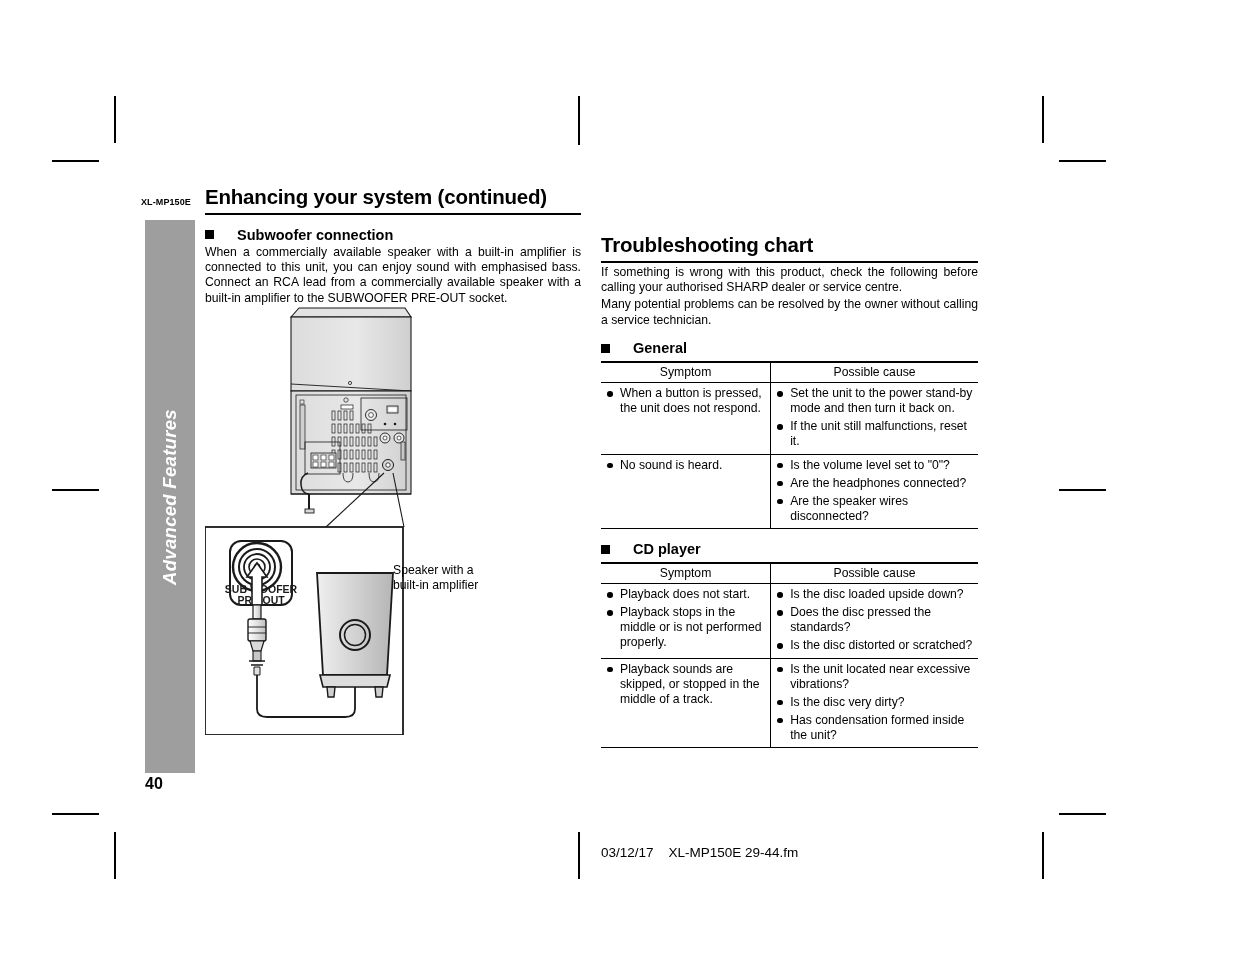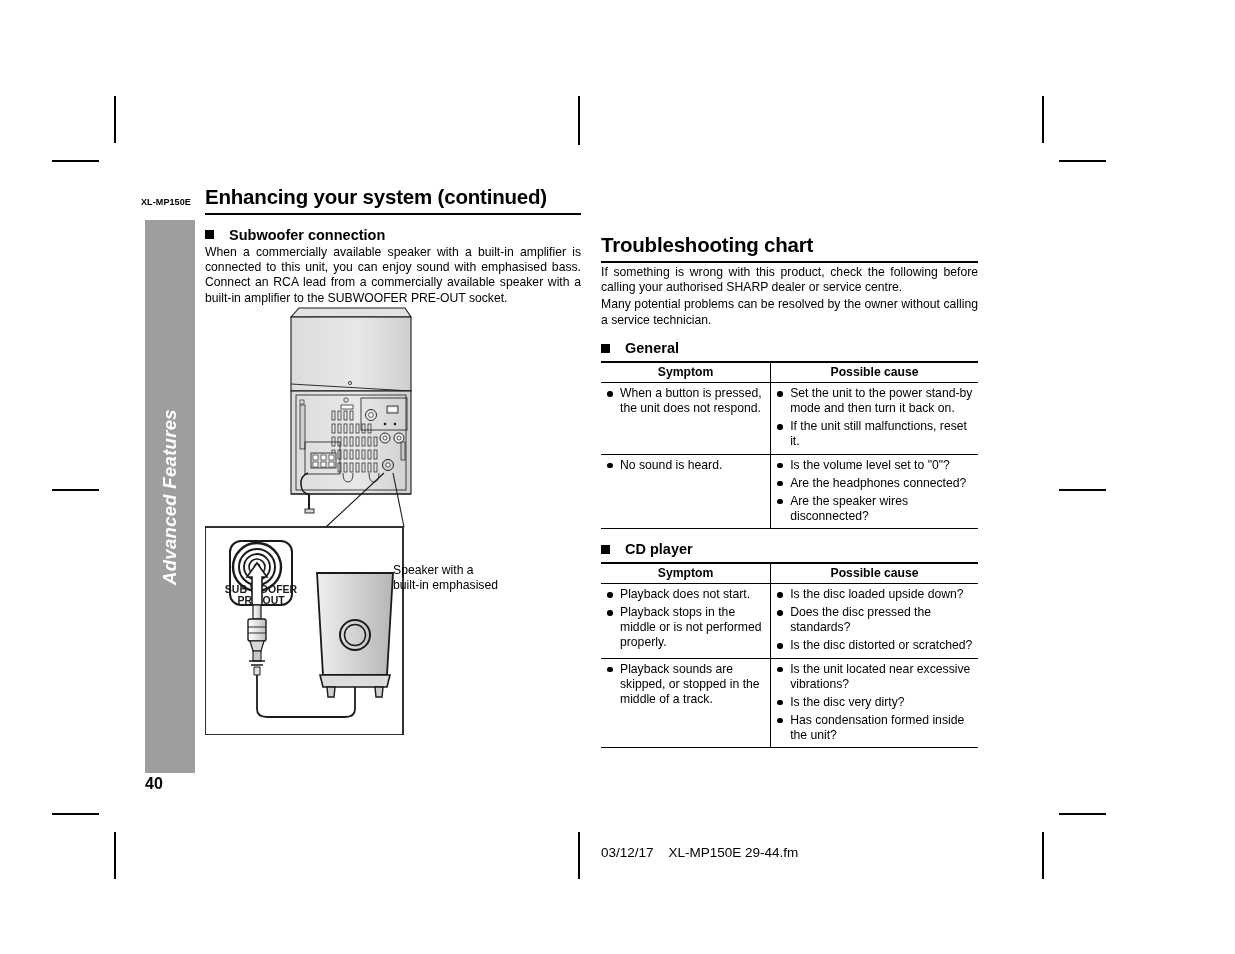--- a/index.html
+++ b/index.html
@@ -73,21 +73,21 @@
     margin-top: 4px;
     border-bottom: 2.2px solid #000;
   }
 
   h2.sec-head {
     margin: 12px 0 2px 0;
     font-size: 14.5px;
     font-weight: bold;
     display: flex;
     align-items: center;
-    gap: 15px;
+    gap: 23px;
   }
   .sq-bullet {
     display: inline-block;
     width: 9px; height: 9px;
     background: #000;
     flex: 0 0 auto;
     position: relative;
     top: 0px;
   }
   p.body {
@@ -101,21 +101,21 @@
   table.ts {
     width: 100%;
     border-collapse: collapse;
     margin-top: 5px;
     table-layout: fixed;
     border-top: 2.2px solid #000;
     border-bottom: 1.1px solid #000;
   }
   table.ts th {
     font-size: 12.2px;
-    font-weight: bold;
+    font-weight: normal;
     text-align: center;
     padding: 2px 0 3px 0;
     border-bottom: 1.1px solid #000;
     border-right: 1.1px solid #000;
   }
   table.ts th:last-child { border-right: none; }
   table.ts td {
     font-size: 12.2px;
     vertical-align: top;
     padding: 3px 5px 4px 5px;
@@ -354,21 +354,21 @@
           <circle cx="150" cy="330" r="10.5" fill="none" stroke="#1a1a1a" stroke-width="1.5"></circle>
 
           <path d="M115 370 L185 370 L182 382 L118 382 Z" fill="#dddddd" stroke="#1a1a1a" stroke-width="1.6"></path>
           <path d="M122 382 L130 382 L129 392 L123 392 Z" fill="#cfcfcf" stroke="#1a1a1a" stroke-width="1.4"></path>
           <path d="M170 382 L178 382 L177 392 L171 392 Z" fill="#cfcfcf" stroke="#1a1a1a" stroke-width="1.4"></path>
         </g>
       </g>
     </svg>
   </div>
   <div id="spk-label">Speaker with a
-built-in emphasised</div>
+built-in amplifier</div>
 
   <div id="right-col">
     <h1 class="col-title">Troubleshooting chart</h1>
     <div class="rule-under-title"></div>
     <p class="body">If something is wrong with this product, check the following before calling your authorised SHARP dealer or service centre.</p>
     <p class="body">Many potential problems can be resolved by the owner without calling a service technician.</p>
 
     <h2 class="sec-head">
       <span class="sq-bullet"></span>
       <span>General</span>

